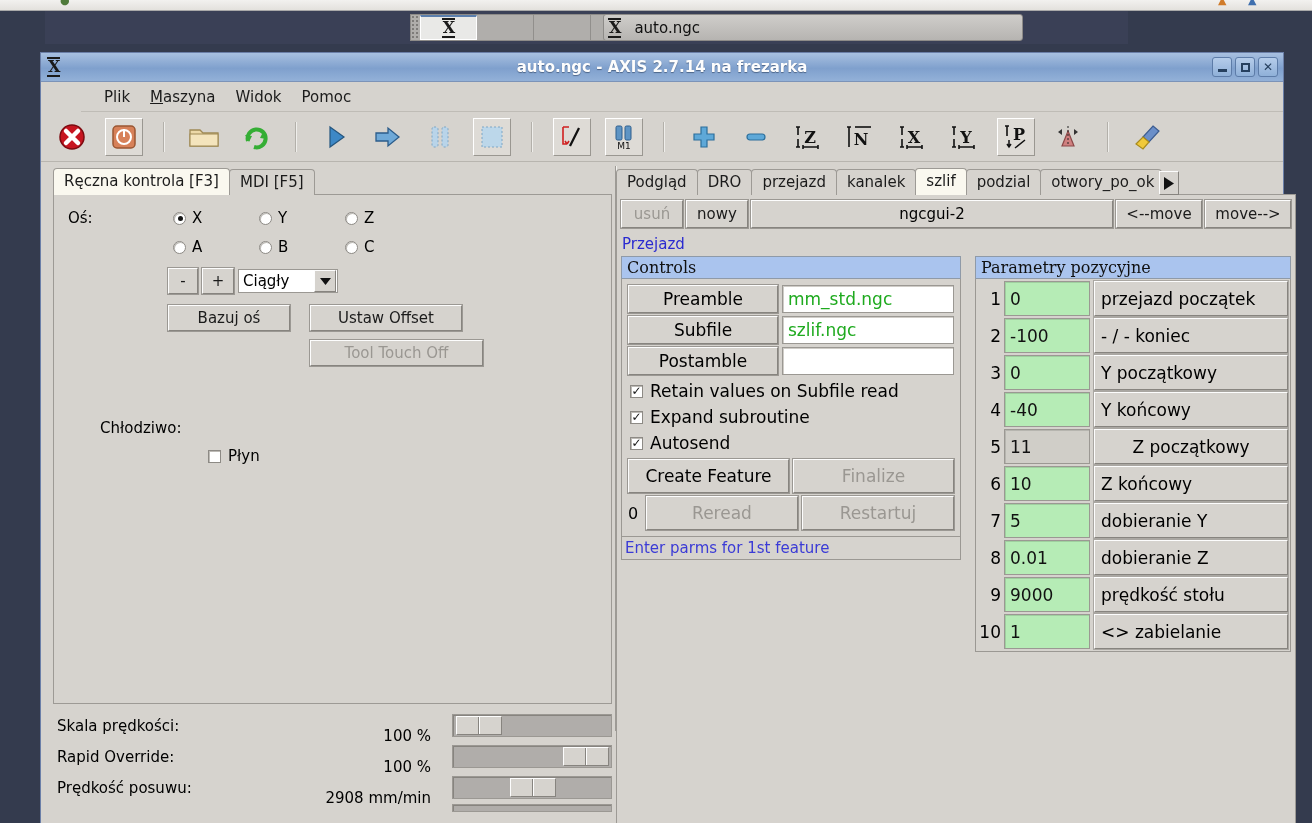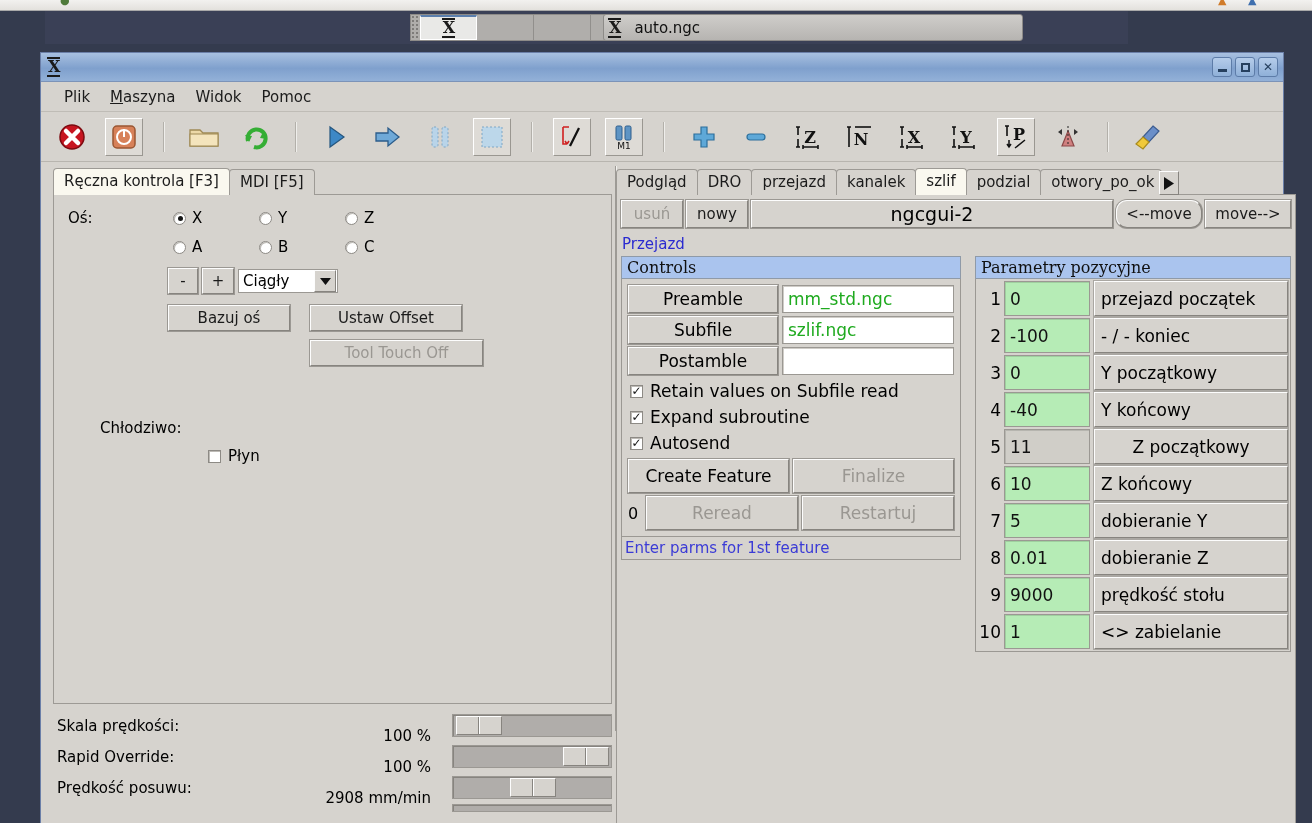--- a/index.html
+++ b/index.html
@@ -101,21 +101,21 @@
     font-size: 12px; color: #26405f; line-height: 1;
   }
   .wbtn .bar { width: 9px; height: 3px; background: #26405f; margin-top: 6px; }
   .wbtn .sq { width: 9px; height: 9px; border: 2px solid #26405f; }
 
   
   .menubar {
     height: 30px; display: flex; align-items: center; gap: 2px;
     padding-left: 14px;
     background: #d6d3ce; border-bottom: 1px solid #bfbcb6;
-    font-size: 15px; color: #1b1b1b;
+    font-size: 15px; color: #1b1b1b; margin-left: 40px;
   }
   .menubar .mi { padding: 2px 9px; }
   .menubar .mi u { text-decoration: underline; }
 
   
   .toolbar {
     height: 50px; display: flex; align-items: center;
     padding-left: 12px; gap: 14px;
     background: #d6d3ce; border-bottom: 1px solid #b8b5af;
   }
@@ -214,21 +214,21 @@
 
   
   .ctlbar {
     display: flex; align-items: stretch; gap: 3px; padding: 5px 4px;
   }
   .ngc-name {
     flex: 1; background: #d6d3ce;
     border: 1px solid #fdfdfd; border-right-color: #87847f; border-bottom-color: #87847f;
     box-shadow: 0 0 0 1px #9b9893;
     display: flex; align-items: center; justify-content: center;
-    font-size: 19px;
+    font-size: 15px;
   }
   .hdrlink { color: #2a2ad0; font-size: 15px; padding: 2px 5px 3px 5px; }
 
   .panels { display: flex; gap: 14px; padding: 0 4px; align-items: flex-start; }
   .panel-controls { width: 340px; }
   .panel-params { width: 316px; }
   .ptitle {
     background: #aac4ee; border: 1px solid #8f9aa8;
     font-family: "DejaVu Serif", "Liberation Serif", serif;
     font-size: 16px; color: #101010; padding: 1px 5px;
@@ -316,20 +316,21 @@
     <div class="tb-win">
       <span class="xlogo">X</span>
       <span class="label">auto.ngc</span>
     </div>
   </div>
 
   <div class="window">
 
     <div class="titlebar">
       <span class="xlogo tb-x">X</span>
+      <span class="title">auto.ngc - AXIS 2.7.14 na frezarka</span>
       <div class="wbtns">
         <div class="wbtn">
             <span class="bar"></span>
           </div>
         <div class="wbtn">
             <span class="sq"></span>
           </div>
         <div class="wbtn">✕</div>
       </div>
     </div>
@@ -588,21 +589,21 @@
               </svg>
           </div>
         </div>
 
         <div class="tabbody" style="height:630px;">
 
           <div class="ctlbar">
             <div class="btn dis" style="width:62px;padding:4px 0;">usuń</div>
             <div class="btn" style="width:62px;padding:4px 0;">nowy</div>
             <div class="ngc-name">ngcgui-2</div>
-            <div class="btn" style="width:86px;padding:4px 0;border-radius:11px;">&lt;--move</div>
+            <div class="btn" style="width:86px;padding:4px 0;">&lt;--move</div>
             <div class="btn" style="width:86px;padding:4px 0;">move--&gt;</div>
           </div>
 
           <div class="hdrlink">Przejazd</div>
 
           <div class="panels">
 
             <div class="panel-controls">
               <div class="ptitle">Controls</div>
               <div class="ctlgrid">

